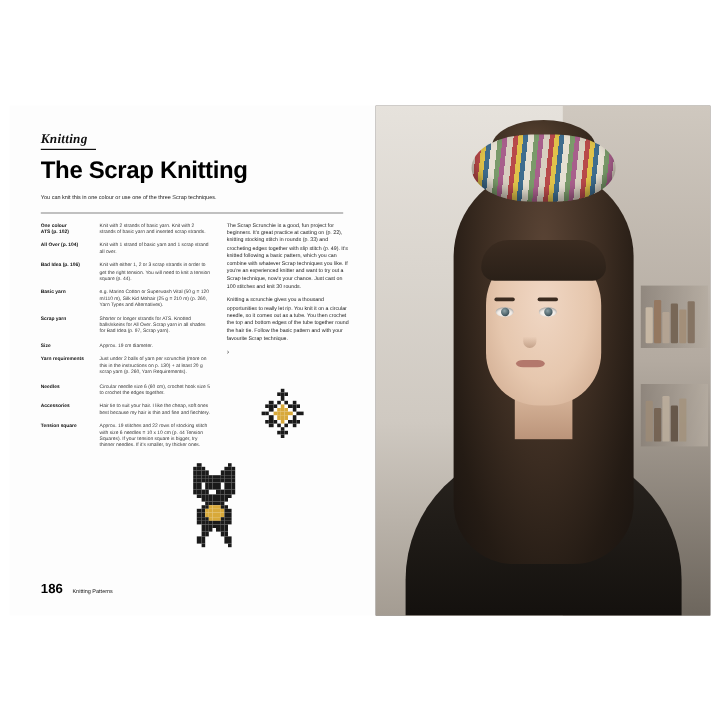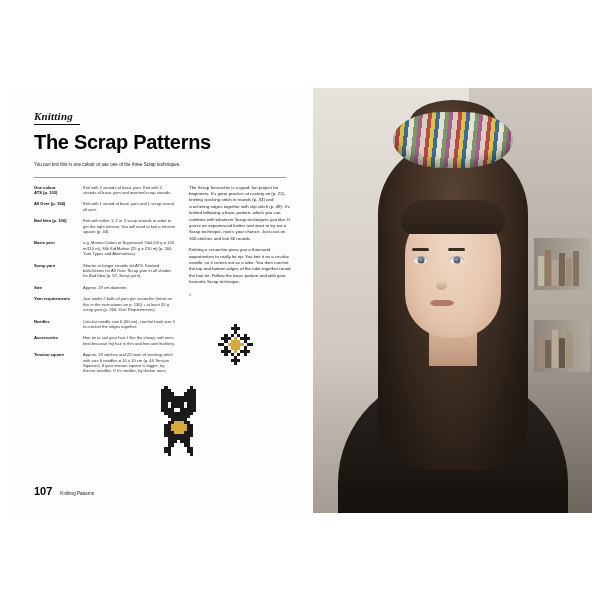--- a/index.html
+++ b/index.html
@@ -312,21 +312,21 @@
 <body>
 
 <div id="page">
   <div class="spread">
 
     <div class="page-left">
 
       <div class="kicker">Knitting</div>
       <div class="kicker-underline"></div>
 
-      <h1 class="title">The Scrap Patterns</h1>
+      <h1 class="title">The Scrap Knitting</h1>
 
       <div class="standfirst">You can knit this in one colour or use one of the three Scrap techniques.</div>
 
       <div class="rule"></div>
 
       <div class="cols">
 
         <div class="col-spec">
           <div class="spec-row">
             <div class="spec-label">
@@ -859,21 +859,21 @@
             <div class="cell" style="background: transparent;"></div>
             <div class="cell" style="background: transparent;"></div>
             <div class="cell" style="background: rgb(26, 26, 26);"></div>
             <div class="cell" style="background: transparent;"></div>
             <div class="cell" style="background: transparent;"></div>
             <div class="cell" style="background: transparent;"></div>
           </div>
         </div>
 
       <div class="folio">
-        <div class="folio-num">107</div>
+        <div class="folio-num">186</div>
         <div class="folio-label">Knitting Patterns</div>
       </div>
     </div>
 
     <div class="page-right">
       <div class="photo">
         <div class="wall-left"></div>
         <div class="wall-right"></div>
 
         <div class="shelf" style="top:150px;">

